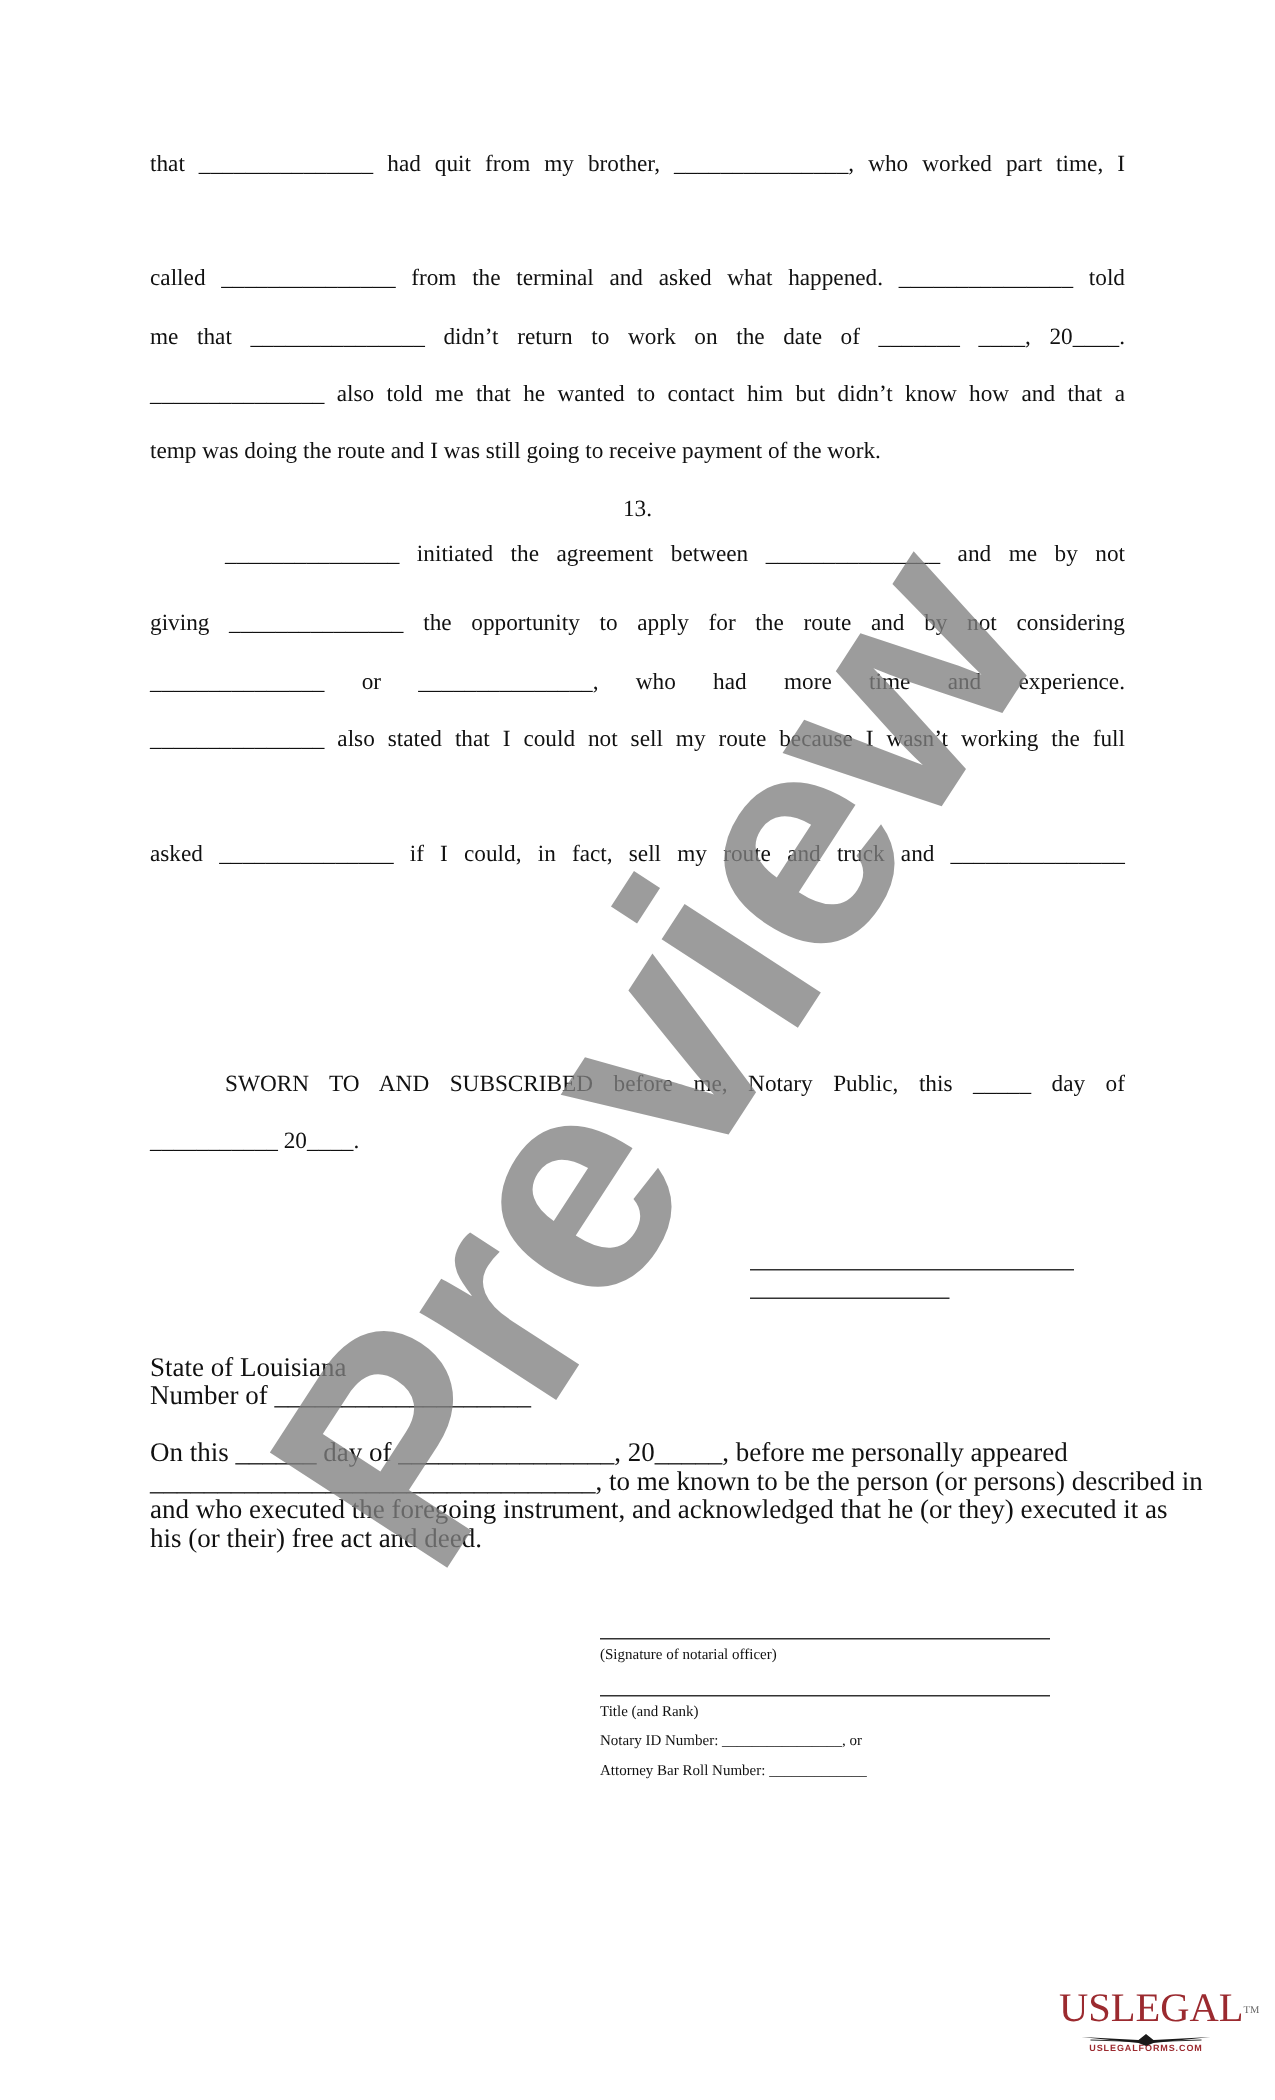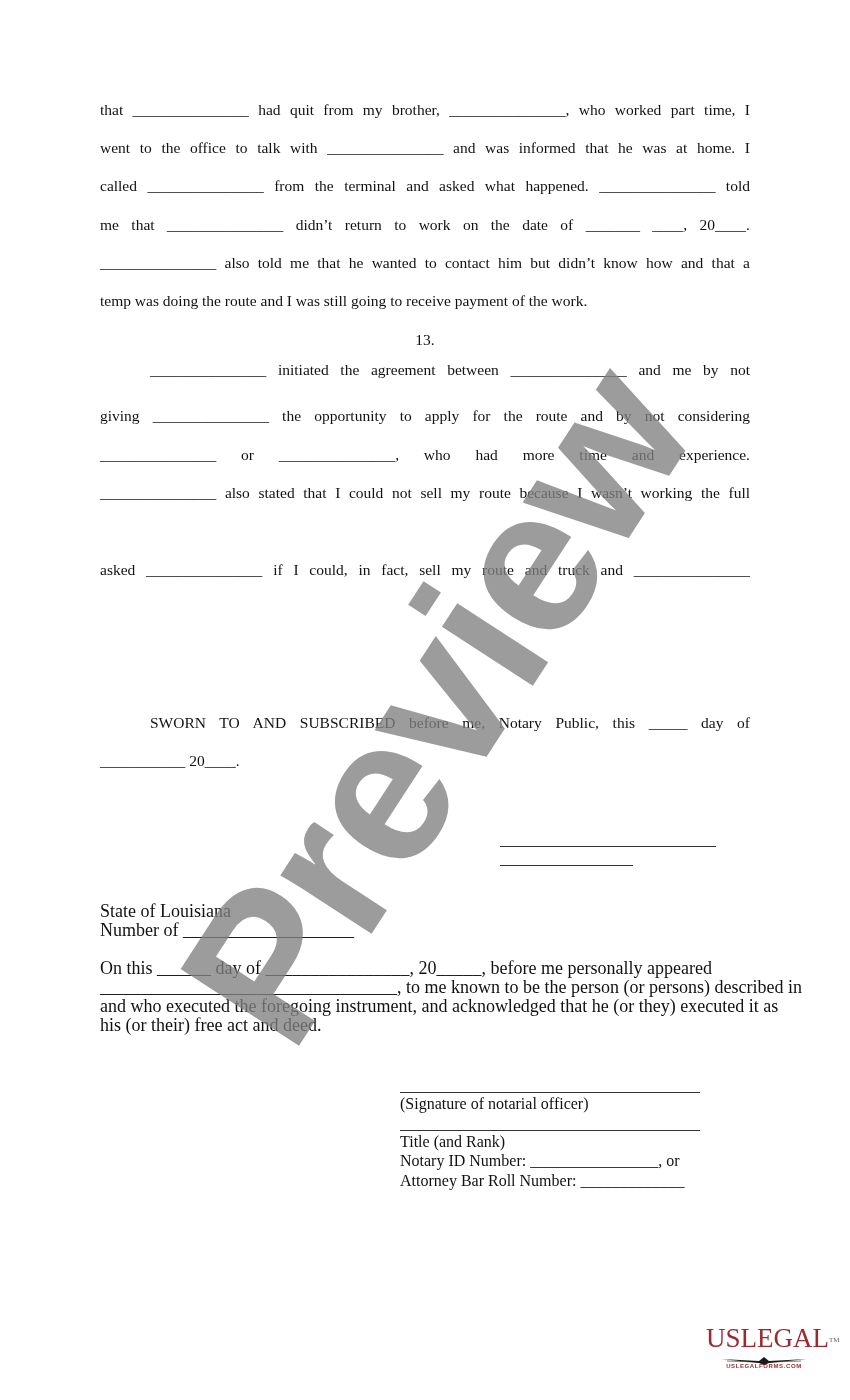--- a/index.html
+++ b/index.html
@@ -5,41 +5,40 @@
   html, body { margin: 0; padding: 0; background: #ffffff; }
   body { width: 850px; height: 1400px; position: relative; overflow: hidden;
          font-family: "Liberation Serif", "DejaVu Serif", serif; color: #111; }
   .page { position: absolute; left: 0; top: 0; width: 850px; height: 1400px; border-radius: 20px; }
   .ln { position: absolute; left: 100px; width: 650px; font-size: 15.5px; line-height: 20px;
         white-space: nowrap; }
   .just { text-align: justify; text-align-last: justify; }
   .ind { padding-left: 50px; box-sizing: border-box; }
   .center { text-align: center; }
   .small { font-size: 18px; }
-  .right-block { position: absolute; left: 400px; font-size: 16px; line-height: 19.5px; white-space: nowrap; }
+  .right-block { position: absolute; left: 400px; font-size: 10px; line-height: 19.5px; white-space: nowrap; }
   .sigline { position: absolute; height: 0; border-top: 1px solid #333; }
   .watermark { position: absolute; left: 435px; top: 705px; transform: translate(-50%,-50%) rotate(-57deg);
                font-family: "Liberation Sans", "DejaVu Sans", sans-serif; font-weight: bold;
                font-size: 205px; color: rgba(128,128,128,0.78); letter-spacing: -4px;
                white-space: nowrap; pointer-events: none; line-height: 1; }
   .logo { position: absolute; left: 706px; top: 1324px; width: 116px; text-align: center; }
   .logo-main { font-family: "Liberation Serif", "DejaVu Serif", serif; font-size: 27px; color: #9b2a2f;
                letter-spacing: 0px; line-height: 28px; }
   .logo-main sup { font-size: 7px; color: #666; vertical-align: top; position: relative; top: 2px; }
   .logo-wing { height: 10px; position: relative; margin: 0 auto; width: 86px; }
   .logo-sub { font-family: "Liberation Sans", "DejaVu Sans", sans-serif; font-size: 6px; color: #9b2a2f;
               letter-spacing: 0.6px; font-weight: bold; line-height: 8px; }
 </style>
 </head>
 <body>
 
 <div class="page">
 
   <div class="ln just" style="top:100px">that _______________ had quit from my brother, _______________, who worked part time, I</div>
-  <div class="ln just" style="top:138px">went to the office to talk with _______________ and was informed that he was at home.  I</div>
   <div class="ln just" style="top:176px">called _______________ from the terminal and asked what happened.  _______________ told</div>
   <div class="ln just" style="top:215px">me that _______________ didn’t return to work on the date of _______ ____, 20____.</div>
   <div class="ln just" style="top:253px">_______________ also told me that he wanted to contact him but didn’t know how and that a</div>
   <div class="ln" style="top:291px">temp was doing the route and I was still going to receive payment of the work.</div>
 
   <div class="ln center" style="top:330px">13.</div>
   <div class="ln just ind" style="top:360px">_______________ initiated the agreement between _______________ and me by not</div>
   <div class="ln just" style="top:406px">giving _______________ the opportunity to apply for the route and by not considering</div>
   <div class="ln just" style="top:445px">_______________ or _______________, who had more time and experience.</div>
   <div class="ln just" style="top:483px">_______________ also stated that I could not sell my route because I wasn’t working the full</div>

